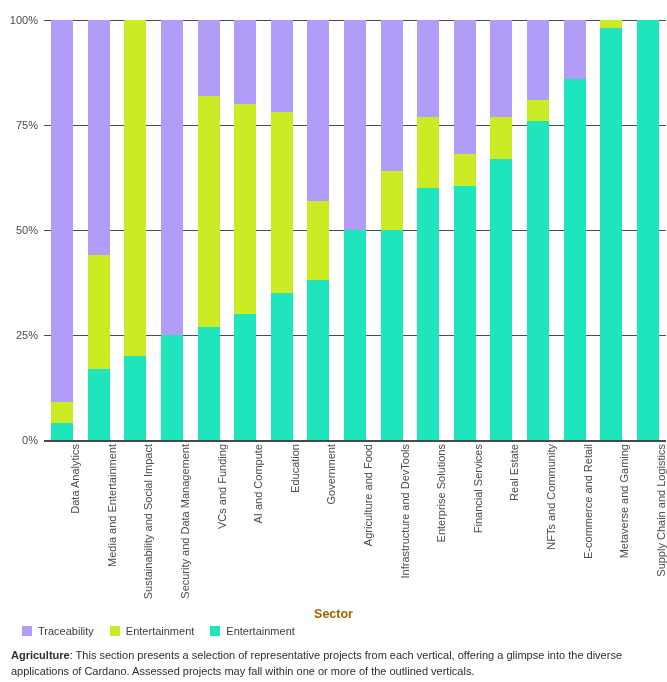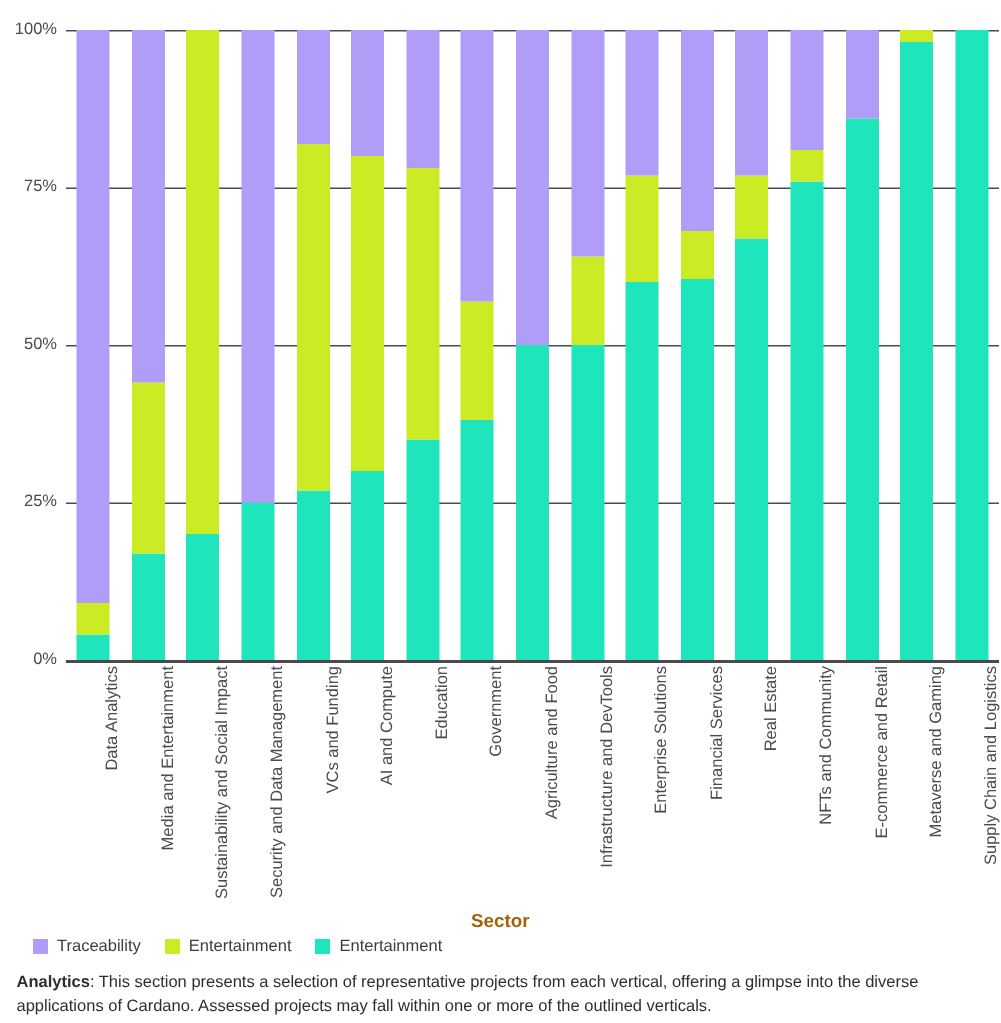--- a/index.html
+++ b/index.html
@@ -319,16 +319,16 @@
         <span class="legend-swatch" style="background: rgb(203, 235, 36);"></span>
         <span>Entertainment</span>
       </div>
       <div class="legend-item">
         <span class="legend-swatch" style="background: rgb(31, 229, 189);"></span>
         <span>Entertainment</span>
       </div>
     </div>
 
   <div id="disclaimer">
-    <b>Analytics</b><span>: </span><span>This section presents a selection of representative projects from each vertical, offering a glimpse into the diverse applications of Cardano. Assessed projects may fall within one or more of the outlined verticals.</span>
+    <b>Agriculture</b><span>: </span><span>This section presents a selection of representative projects from each vertical, offering a glimpse into the diverse applications of Cardano. Assessed projects may fall within one or more of the outlined verticals.</span>
   </div>
 
 </div>
 
 </body></html>

